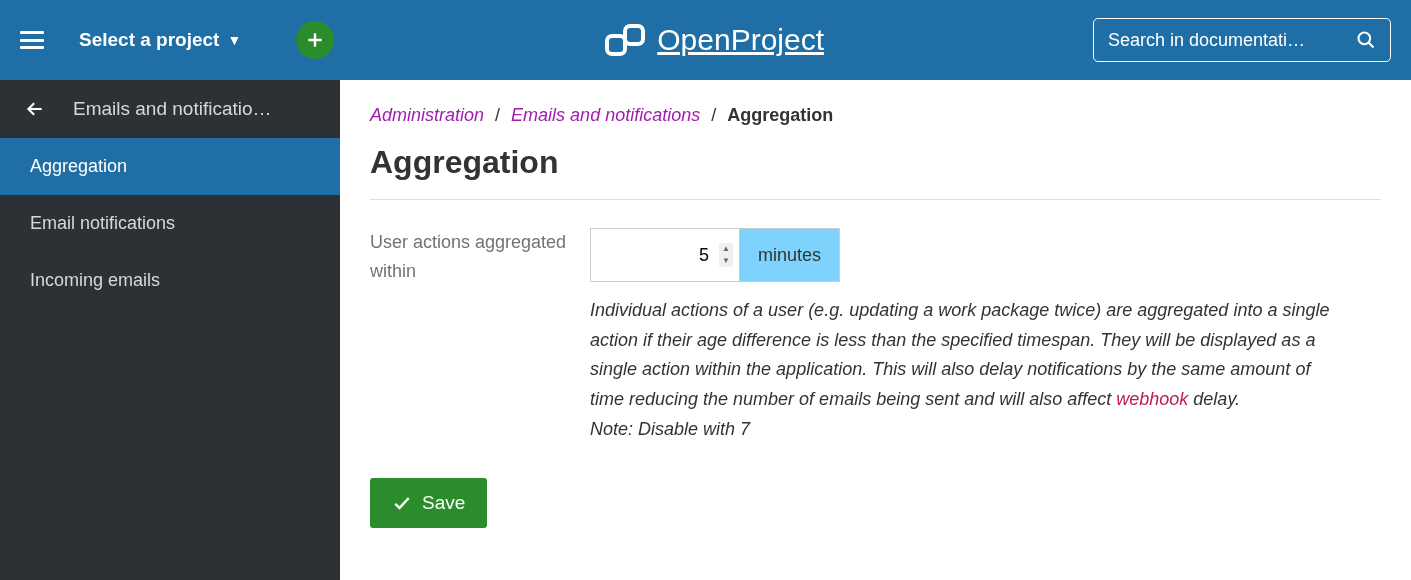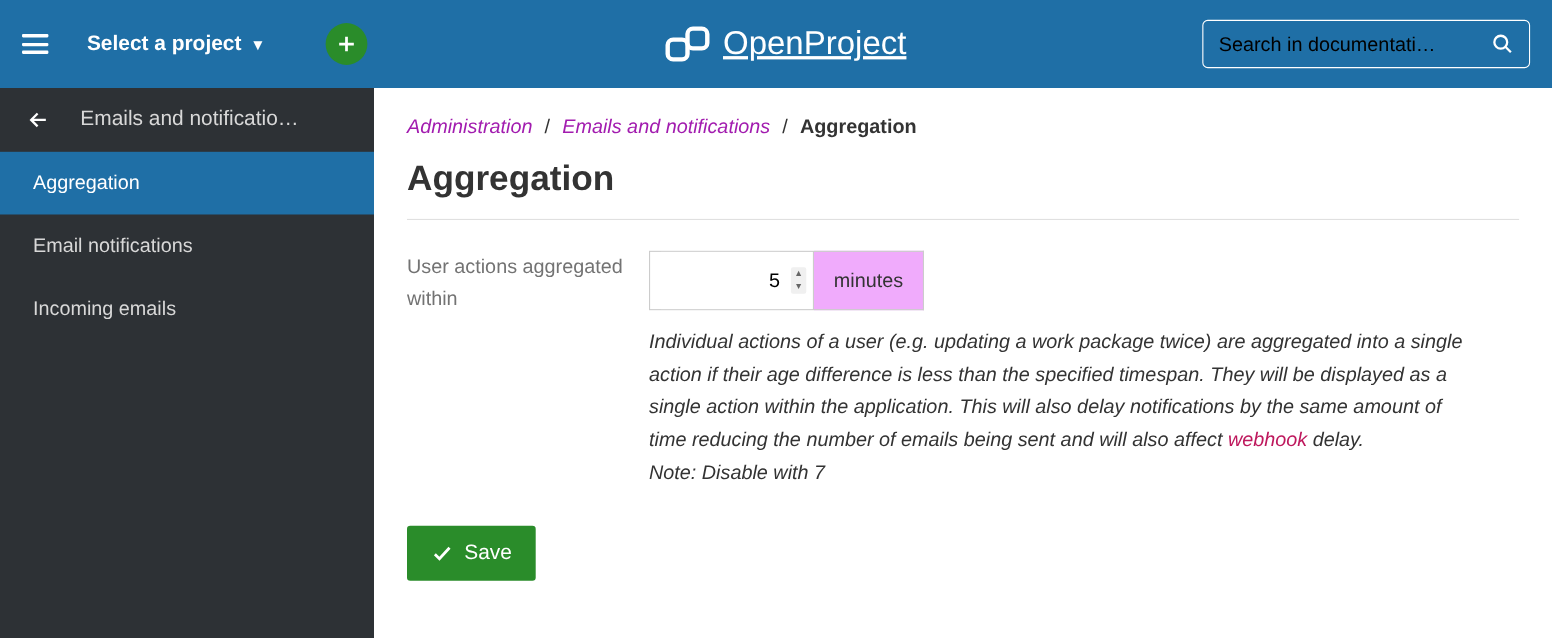--- a/index.html
+++ b/index.html
@@ -7,21 +7,21 @@
 .header { background: #1f6fa6; height: 80px; display: flex; align-items: center; padding: 0 20px; color: white; }
 .hamburger { width: 24px; height: 18px; display: flex; flex-direction: column; justify-content: space-between; cursor: pointer; margin-right: 35px; }
 .hamburger span { display: block; height: 3px; background: white; border-radius: 1px; }
 .project-select { font-size: 19px; display: flex; align-items: center; cursor: pointer; font-weight: bold; }
 .project-select .caret { margin-left: 8px; font-size: 14px; }
 .add-btn { width: 38px; height: 38px; border-radius: 50%; background: #2a8c2a; display: flex; align-items: center; justify-content: center; margin-left: 55px; cursor: pointer; }
 .add-btn svg { width: 20px; height: 20px; }
 .logo { margin-left: auto; margin-right: auto; display: flex; align-items: center; font-size: 30px; font-weight: 300; text-decoration: underline; }
 .logo svg { margin-right: 10px; }
 .logo-text { font-weight: 300; }
-.search-box { border: 1px solid white; border-radius: 5px; height: 44px; width: 298px; display: flex; align-items: center; padding: 0 14px; color: #000000; font-size: 18px; cursor: text; }
+.search-box { border: 1px solid white; border-radius: 5px; height: 44px; width: 298px; display: flex; align-items: center; padding: 0 14px; color: #ffffff; font-size: 18px; cursor: text; }
 .search-box .search-text { flex: 1; overflow: hidden; text-overflow: ellipsis; white-space: nowrap; }
 .search-box svg { width: 20px; height: 20px; flex-shrink: 0; margin-left: 8px; }
 .body { display: flex; height: calc(580px - 80px); }
 .sidebar { width: 340px; background: #2d3135; color: #d8d8d8; }
 .sidebar-header { display: flex; align-items: center; padding: 18px 25px; font-size: 19px; cursor: pointer; }
 .sidebar-header svg { margin-right: 28px; width: 20px; height: 20px; }
 .sidebar-header span { overflow: hidden; text-overflow: ellipsis; white-space: nowrap; }
 .sidebar-item { padding: 18px 30px; font-size: 18px; cursor: pointer; }
 .sidebar-item.active { background: #1f6fa6; color: white; }
 .main { flex: 1; padding: 25px 30px; background: white; overflow: auto; color: #333; }
@@ -32,21 +32,21 @@
 .page-title { font-size: 32px; font-weight: 600; margin-bottom: 18px; color: #333; }
 .divider { border-top: 1px solid #e0e0e0; margin-bottom: 28px; }
 .form-row { display: flex; margin-bottom: 34px; }
 .form-label { width: 220px; font-size: 18px; color: #737373; line-height: 1.6; }
 .form-control { flex: 1; }
 .input-group { display: flex; align-items: center; margin-bottom: 14px; }
 .num-input { width: 150px; height: 54px; border: 1px solid #ccc; padding: 0 30px 0 10px; font-size: 18px; text-align: right; position: relative; }
 .num-input input { border: none; outline: none; width: 100%; text-align: right; font-size: 18px; height: 100%; -moz-appearance: textfield; }
 .spinner { position: absolute; right: 6px; top: 50%; transform: translateY(-50%); display: flex; flex-direction: column; background: #f0f0f0; border-radius: 2px; }
 .spinner span { font-size: 8px; line-height: 10px; padding: 1px 3px; color: #666; cursor: pointer; }
-.unit-label { height: 54px; background: #f0abfc; display: flex; align-items: center; padding: 0 18px; font-size: 18px; color: #333; border: 1px solid #ccc; border-left: none; }
+.unit-label { height: 54px; background: #7dd3fc; display: flex; align-items: center; padding: 0 18px; font-size: 18px; color: #333; border: 1px solid #ccc; border-left: none; }
 .help-text { font-style: italic; font-size: 18px; color: #333; line-height: 1.65; max-width: 750px; }
 .help-text a { color: #be185d; text-decoration: none; }
 .save-btn { background: #2a8c2a; color: white; border: none; padding: 14px 22px; font-size: 19px; display: inline-flex; align-items: center; border-radius: 3px; cursor: pointer; }
 .save-btn svg { margin-right: 10px; width: 20px; height: 20px; }
 </style>
 </head>
 <body>
 
 <div class="header">
   <div class="hamburger">

